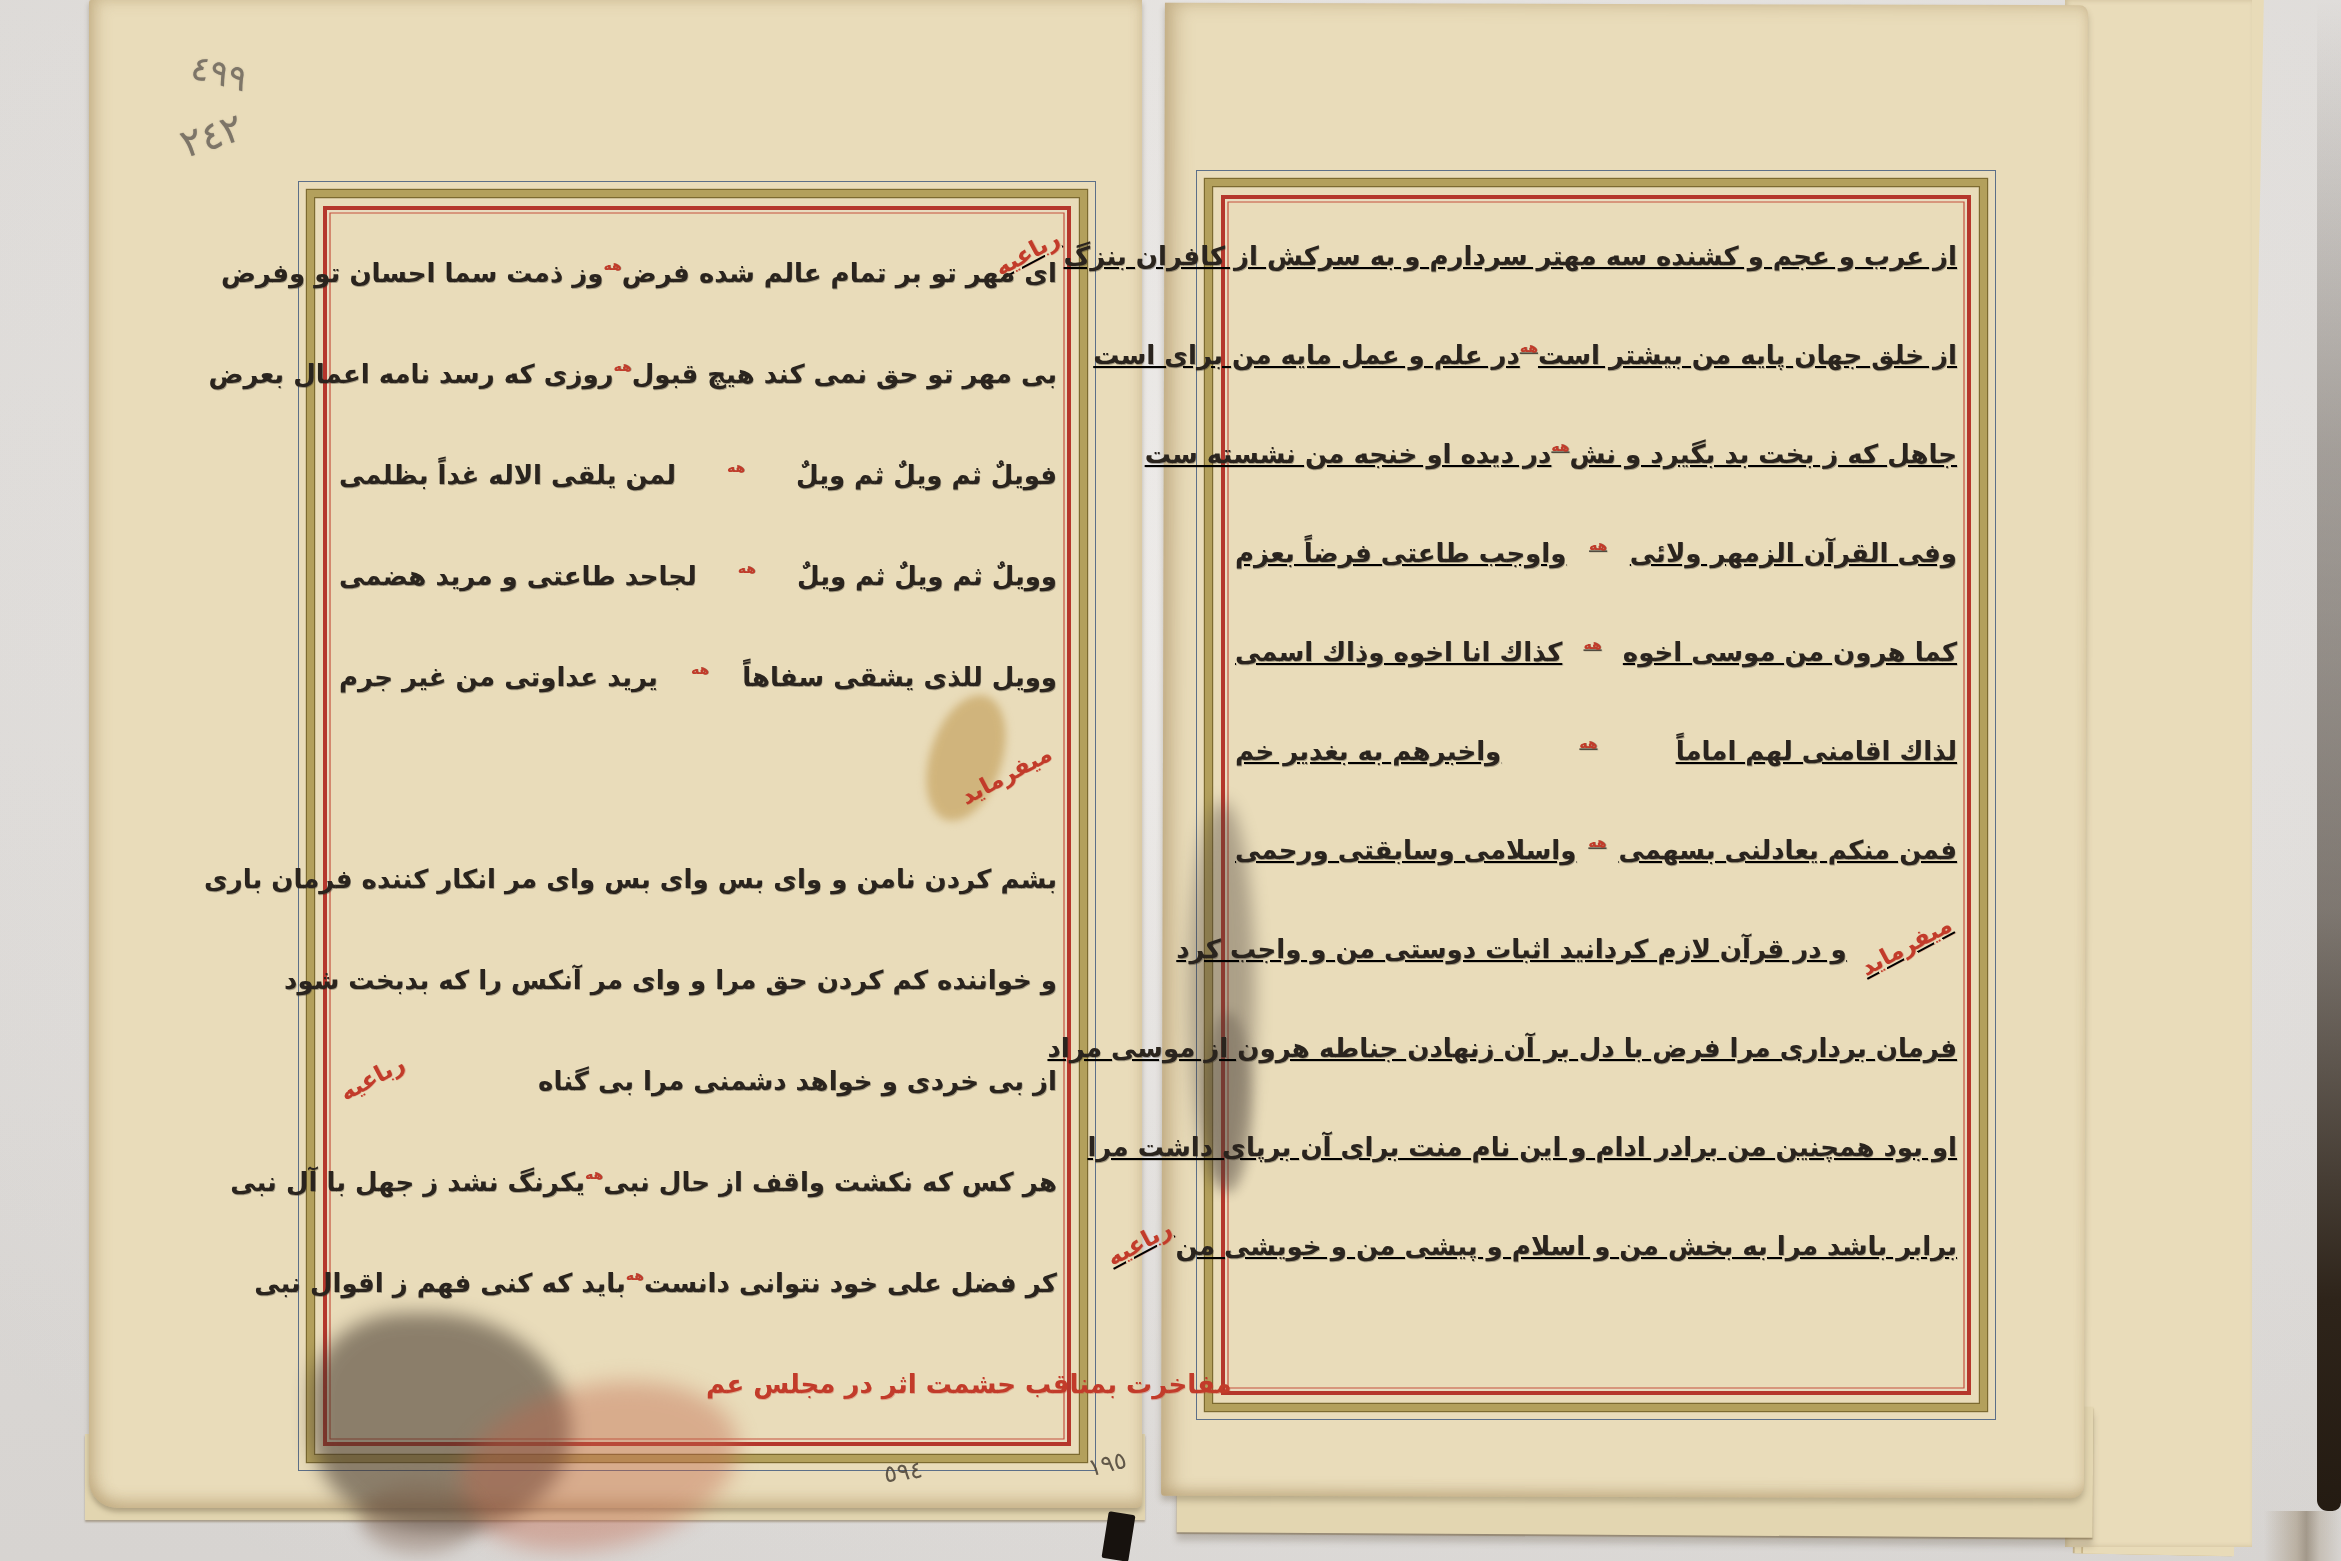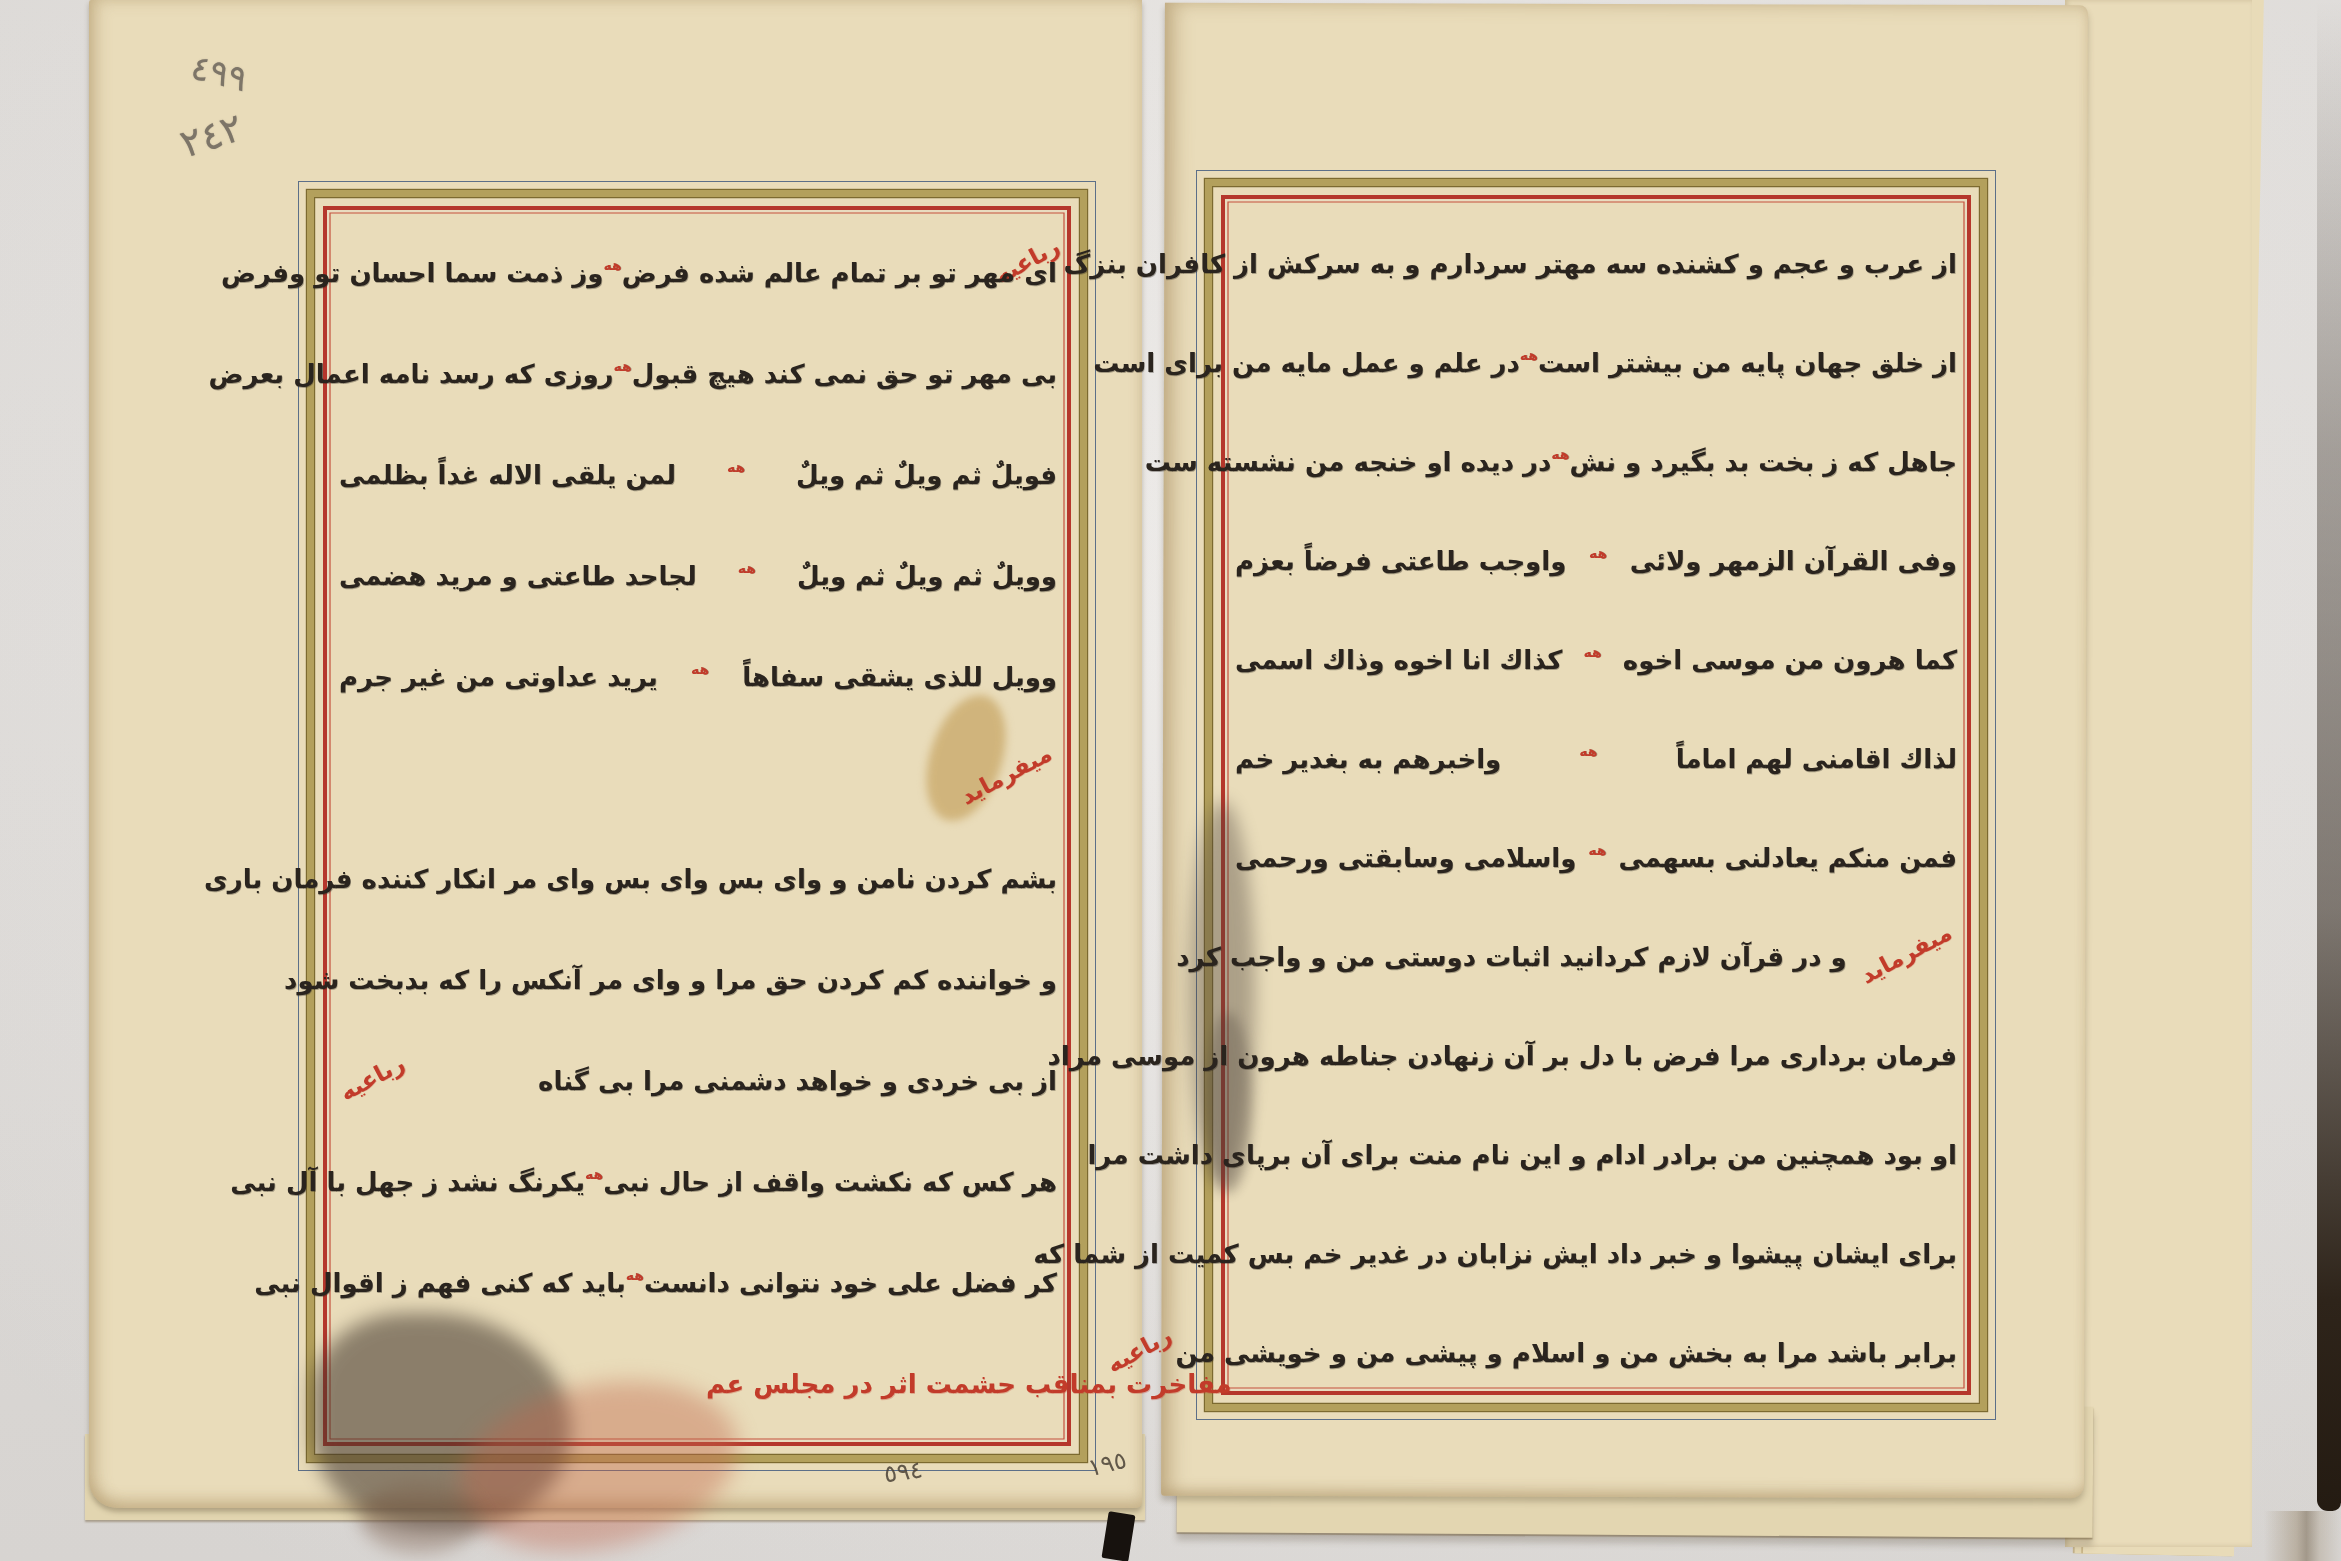--- a/index.html
+++ b/index.html
@@ -49,21 +49,21 @@
   .frame-blue{position:absolute;border:1.8px solid var(--border-blue);}
   .frame-gold{position:absolute;inset:8.4px;border:7.8px solid var(--border-gold);
     box-shadow:inset 0 0 0 1.2px var(--gold-dark), 0 0 0 1.2px var(--gold-dark);}
   .frame-red{position:absolute;inset:24px;border:4.2px solid var(--border-red);
     box-shadow:inset 0 0 0 2.4px #e9dcc0, inset 0 0 0 3.6px #c5503c;}
   #frame-left{left:299px;top:181px;width:796px;height:1288px;}
   #frame-right{left:1197px;top:170px;width:798px;height:1248px;}
   
   .textblock{position:absolute;direction:rtl;}
   #text-left{left:340px;top:222px;width:718px;height:1223px;}
-  #text-right{left:1236px;top:214px;width:722px;height:1205px;}
+  #text-right{left:1236px;top:206px;width:722px;height:1205px;text-decoration:underline;}
   .line{display:flex;justify-content:space-between;align-items:center;height:101px;
     font-size:26px;font-weight:600;color:var(--ink);
     text-shadow:0.6px 0.6px 0 rgba(42,36,30,.35);}
   #text-right .line{height:99px;}
   .line.flow{justify-content:flex-start;gap:11px;}
   .line.indent-left{justify-content:flex-end;padding-left:367px;}
   .seg{white-space:nowrap;}
   .seg.red{color:var(--red);text-shadow:0.6px 0.6px 0 rgba(194,59,42,.3);}
   .seg.divider{font-size:14px;color:var(--red);transform:translateY(-8.4px);letter-spacing:-0.6px;}
   .seg.rubric-slant{transform:rotate(-28deg) translateY(-3.6px);font-size:23px;}
@@ -155,23 +155,20 @@
       <div class="line flow">
         <span class="seg red rubric-slant">ميفرمايد</span>
         <span class="seg ">و در قرآن لازم كردانيد اثبات دوستى من و واجب كرد</span>
       </div>
       <div class="line flow">
         <span class="seg ">فرمان بردارى مرا فرض با دل بر آن زنهادن جناطه هرون از موسى مراد</span>
       </div>
       <div class="line flow">
         <span class="seg ">او بود همچنين من برادر ادام و اين نام منت براى آن برپاى داشت مرا</span>
       </div>
-      <div class="line flow">
-        <span class="seg ">براى ايشان پيشوا و خبر داد ايش نزابان در غدير خم بس كميت از شما كه</span>
-      </div>
       <div class="line ">
         <span class="seg ">برابر باشد مرا به بخش من و اسلام و پيشى من و خويشى من</span>
         <span class="seg red rubric-slant">رباعيه</span>
       </div>
     </div>
   <div class="textblock" id="text-left">
       <div class="line ">
         <span class="seg ">اى مهر تو بر تمام عالم شده فرض</span>
         <span class="seg divider">هه</span>
         <span class="seg ">وز ذمت سما احسان تو وفرض</span>

